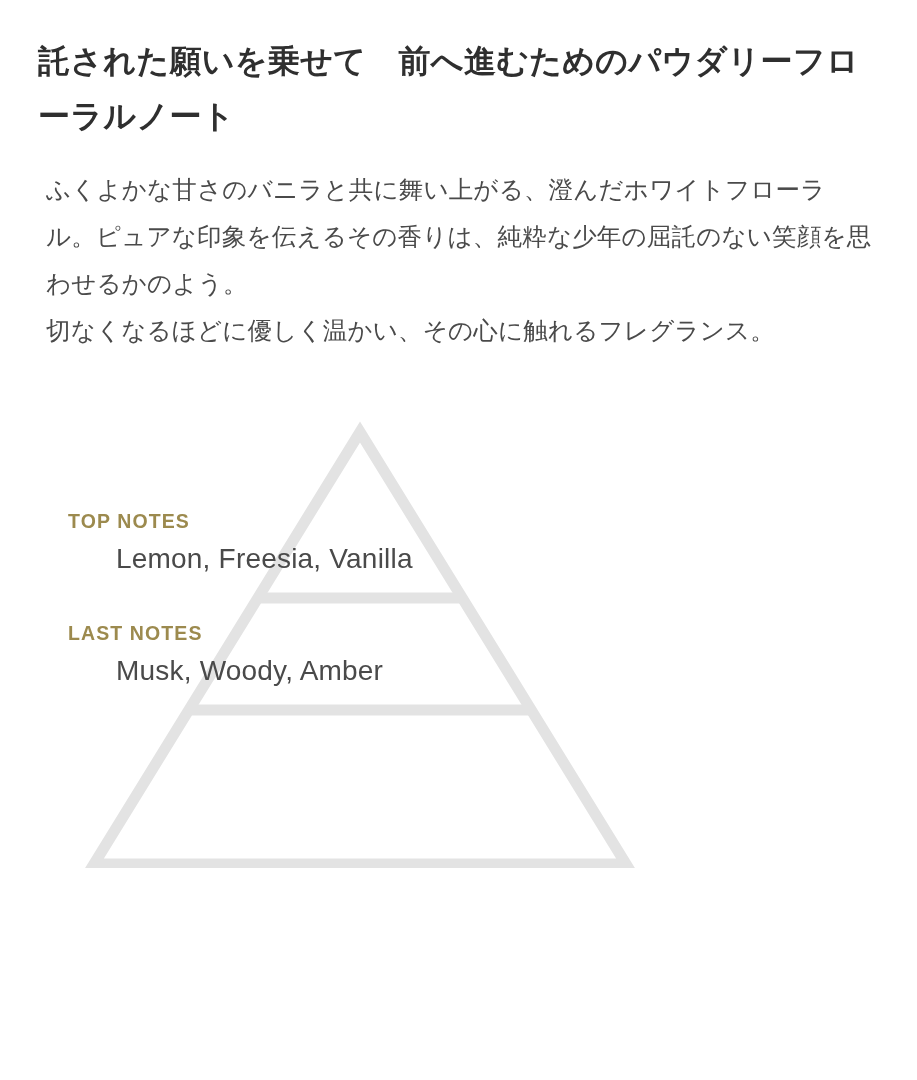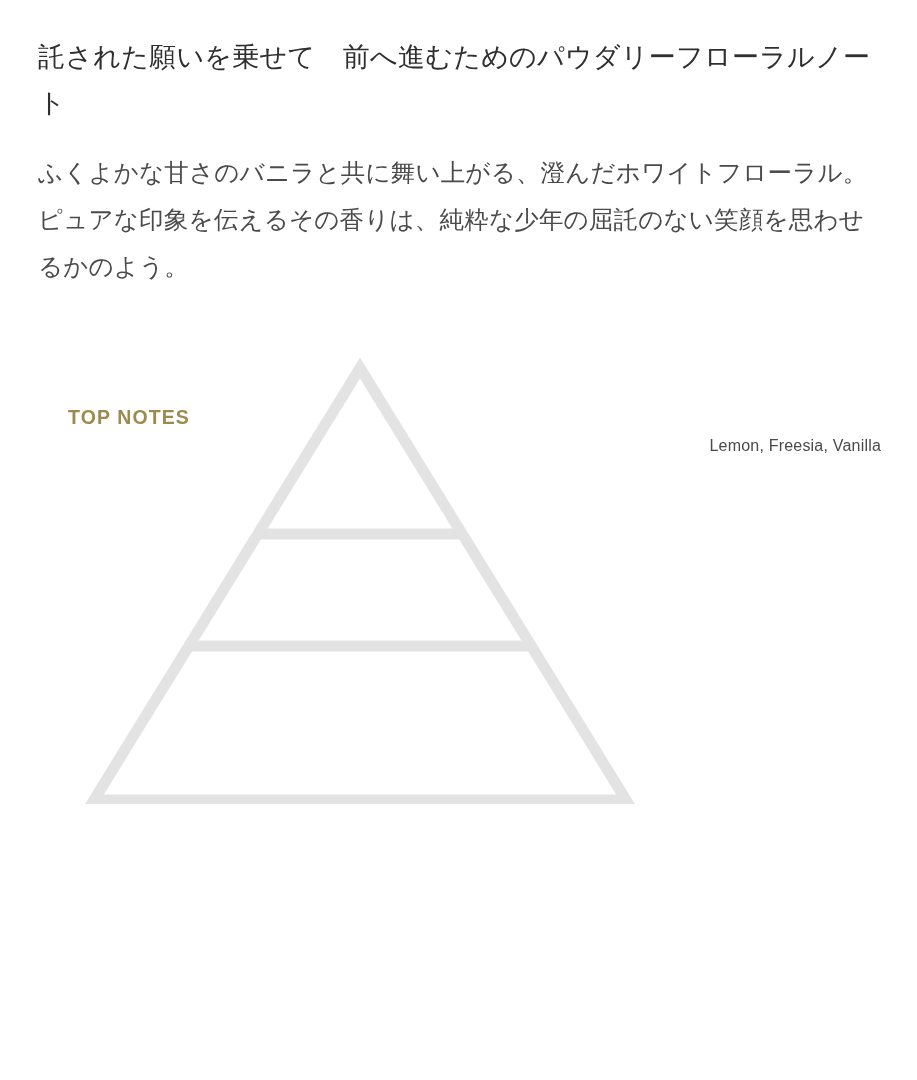--- a/index.html
+++ b/index.html
@@ -18,35 +18,35 @@
 
   .page {
     position: relative;
     width: 917px;
     height: 1080px;
     box-sizing: border-box;
     padding: 34px 36px 0 38px;
   }
 
   .headline {
-    font-size: 27px;
-    font-weight: normal;
+    font-size: 32px;
+    font-weight: bold;
     line-height: 1.72;
     letter-spacing: 0.3px;
     color: #2f2f2f;
     margin: 0 0 22px 0;
     max-width: 848px;
   }
 
   .body-copy {
     font-size: 24.5px;
     line-height: 1.92;
     color: #4a4a4a;
     letter-spacing: 0.2px;
-    margin: 0;
+    margin: 8px;
     max-width: 850px;
   }
   .body-copy p {
     margin: 0;
   }
 
   
   .notes-block {
     position: relative;
     margin-top: 64px;
@@ -63,51 +63,52 @@
   }
 
   .notes-list {
     position: relative;
     z-index: 2;
     padding-top: 52px;
   }
 
   .note-group {
     margin-bottom: 44px;
+    margin-top: 40px;
   }
   .note-group:last-child {
     margin-bottom: 0;
   }
 
   .note-title {
     font-size: 19.5px;
     font-weight: bold;
     letter-spacing: 1.1px;
     color: #9c8a4e;
     margin: 0 0 6px 30px;
   }
 
   .note-value {
-    font-size: 16px;
+    font-size: 28px;
     color: #4a4a4a;
     letter-spacing: 0.2px;
     margin: 0 0 0 78px;
     line-height: 1.4;
-    text-align: right;
   }
 </style>
 </head>
 <body>
 
 <div class="page">
 
   <h1 class="headline">託された願いを乗せて　前へ進むためのパウダリーフローラルノート</h1>
 
   <div class="body-copy">
     <p>ふくよかな甘さのバニラと共に舞い上がる、澄んだホワイトフローラル。ピュアな印象を伝えるその香りは、純粋な少年の屈託のない笑顔を思わせるかのよう。</p>
+    <p>切なくなるほどに優しく温かい、その心に触れるフレグランス。</p>
   </div>
 
   <div class="notes-block">
 
     <svg class="pyramid" viewBox="0 0 560 450" aria-hidden="true">
       <g fill="none" stroke="#e3e3e3" stroke-width="11" stroke-linejoin="miter">
         <path d="M280 14 L546 446 L14 446 Z"></path>
         <line x1="178" y1="180" x2="382" y2="180"></line>
         <line x1="110" y1="292" x2="450" y2="292"></line>
       </g>
@@ -116,17 +117,21 @@
     <div class="notes-list">
 
       <div class="note-group">
         <div class="note-title">TOP NOTES</div>
         <div class="note-value">Lemon, Freesia, Vanilla</div>
       </div>
 
       <div class="note-group">
       </div>
 
+      <div class="note-group">
+        <div class="note-title">LAST NOTES</div>
+        <div class="note-value">Musk, Woody, Amber</div>
+      </div>
 
     </div>
   </div>
 
 </div>
 
 </body></html>

